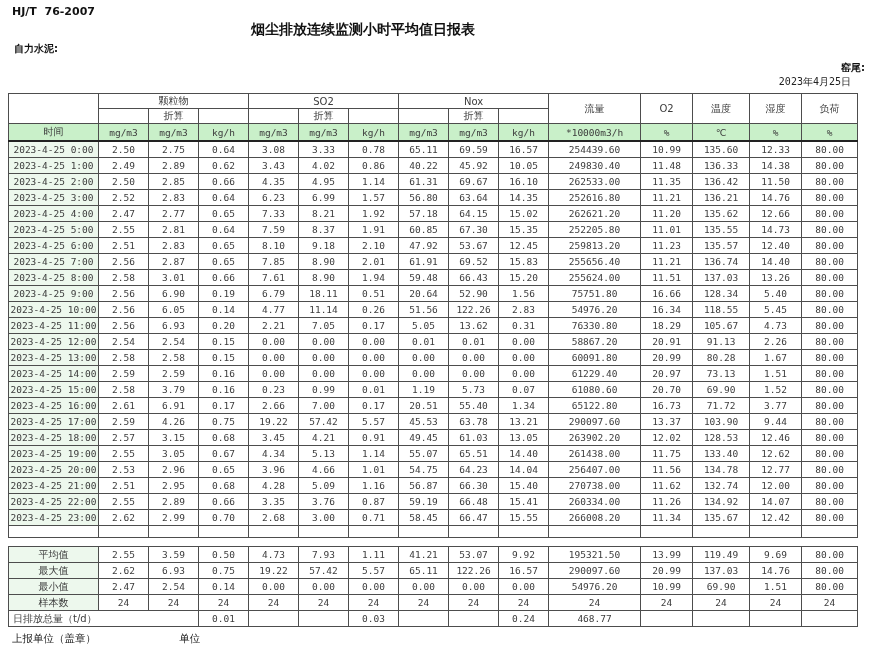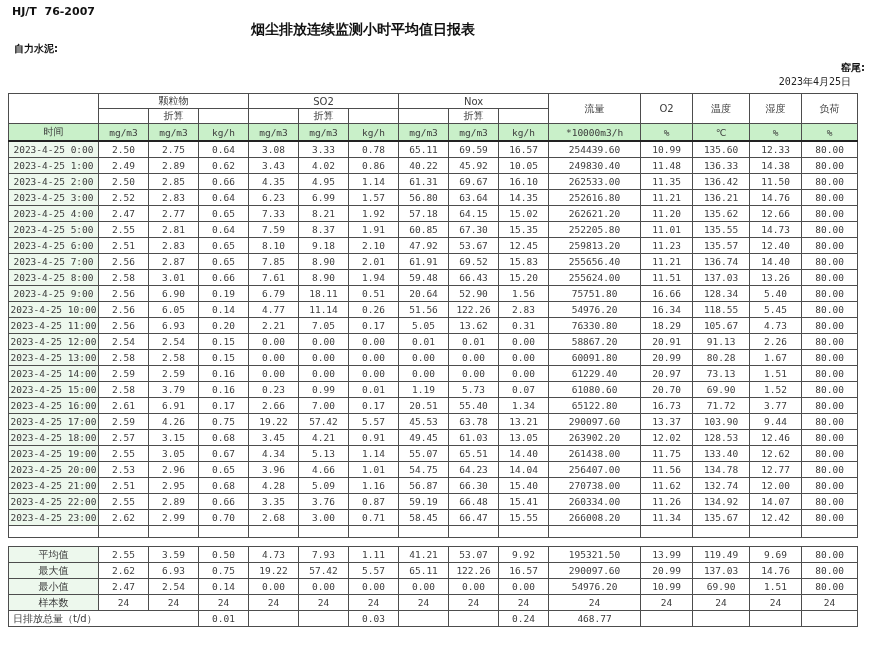--- a/index.html
+++ b/index.html
@@ -609,14 +609,18 @@
           <td>468.77</td>
           <td></td>
           <td></td>
           <td></td>
           <td></td>
         </tr>
       </tbody>
     </table>
 
   <div class="footer">
+    <div class="row2">
+      <span class="a">上报单位（盖章）</span>
+      <span>单位</span>
+    </div>
   </div>
 </div>
 
 </body></html>

